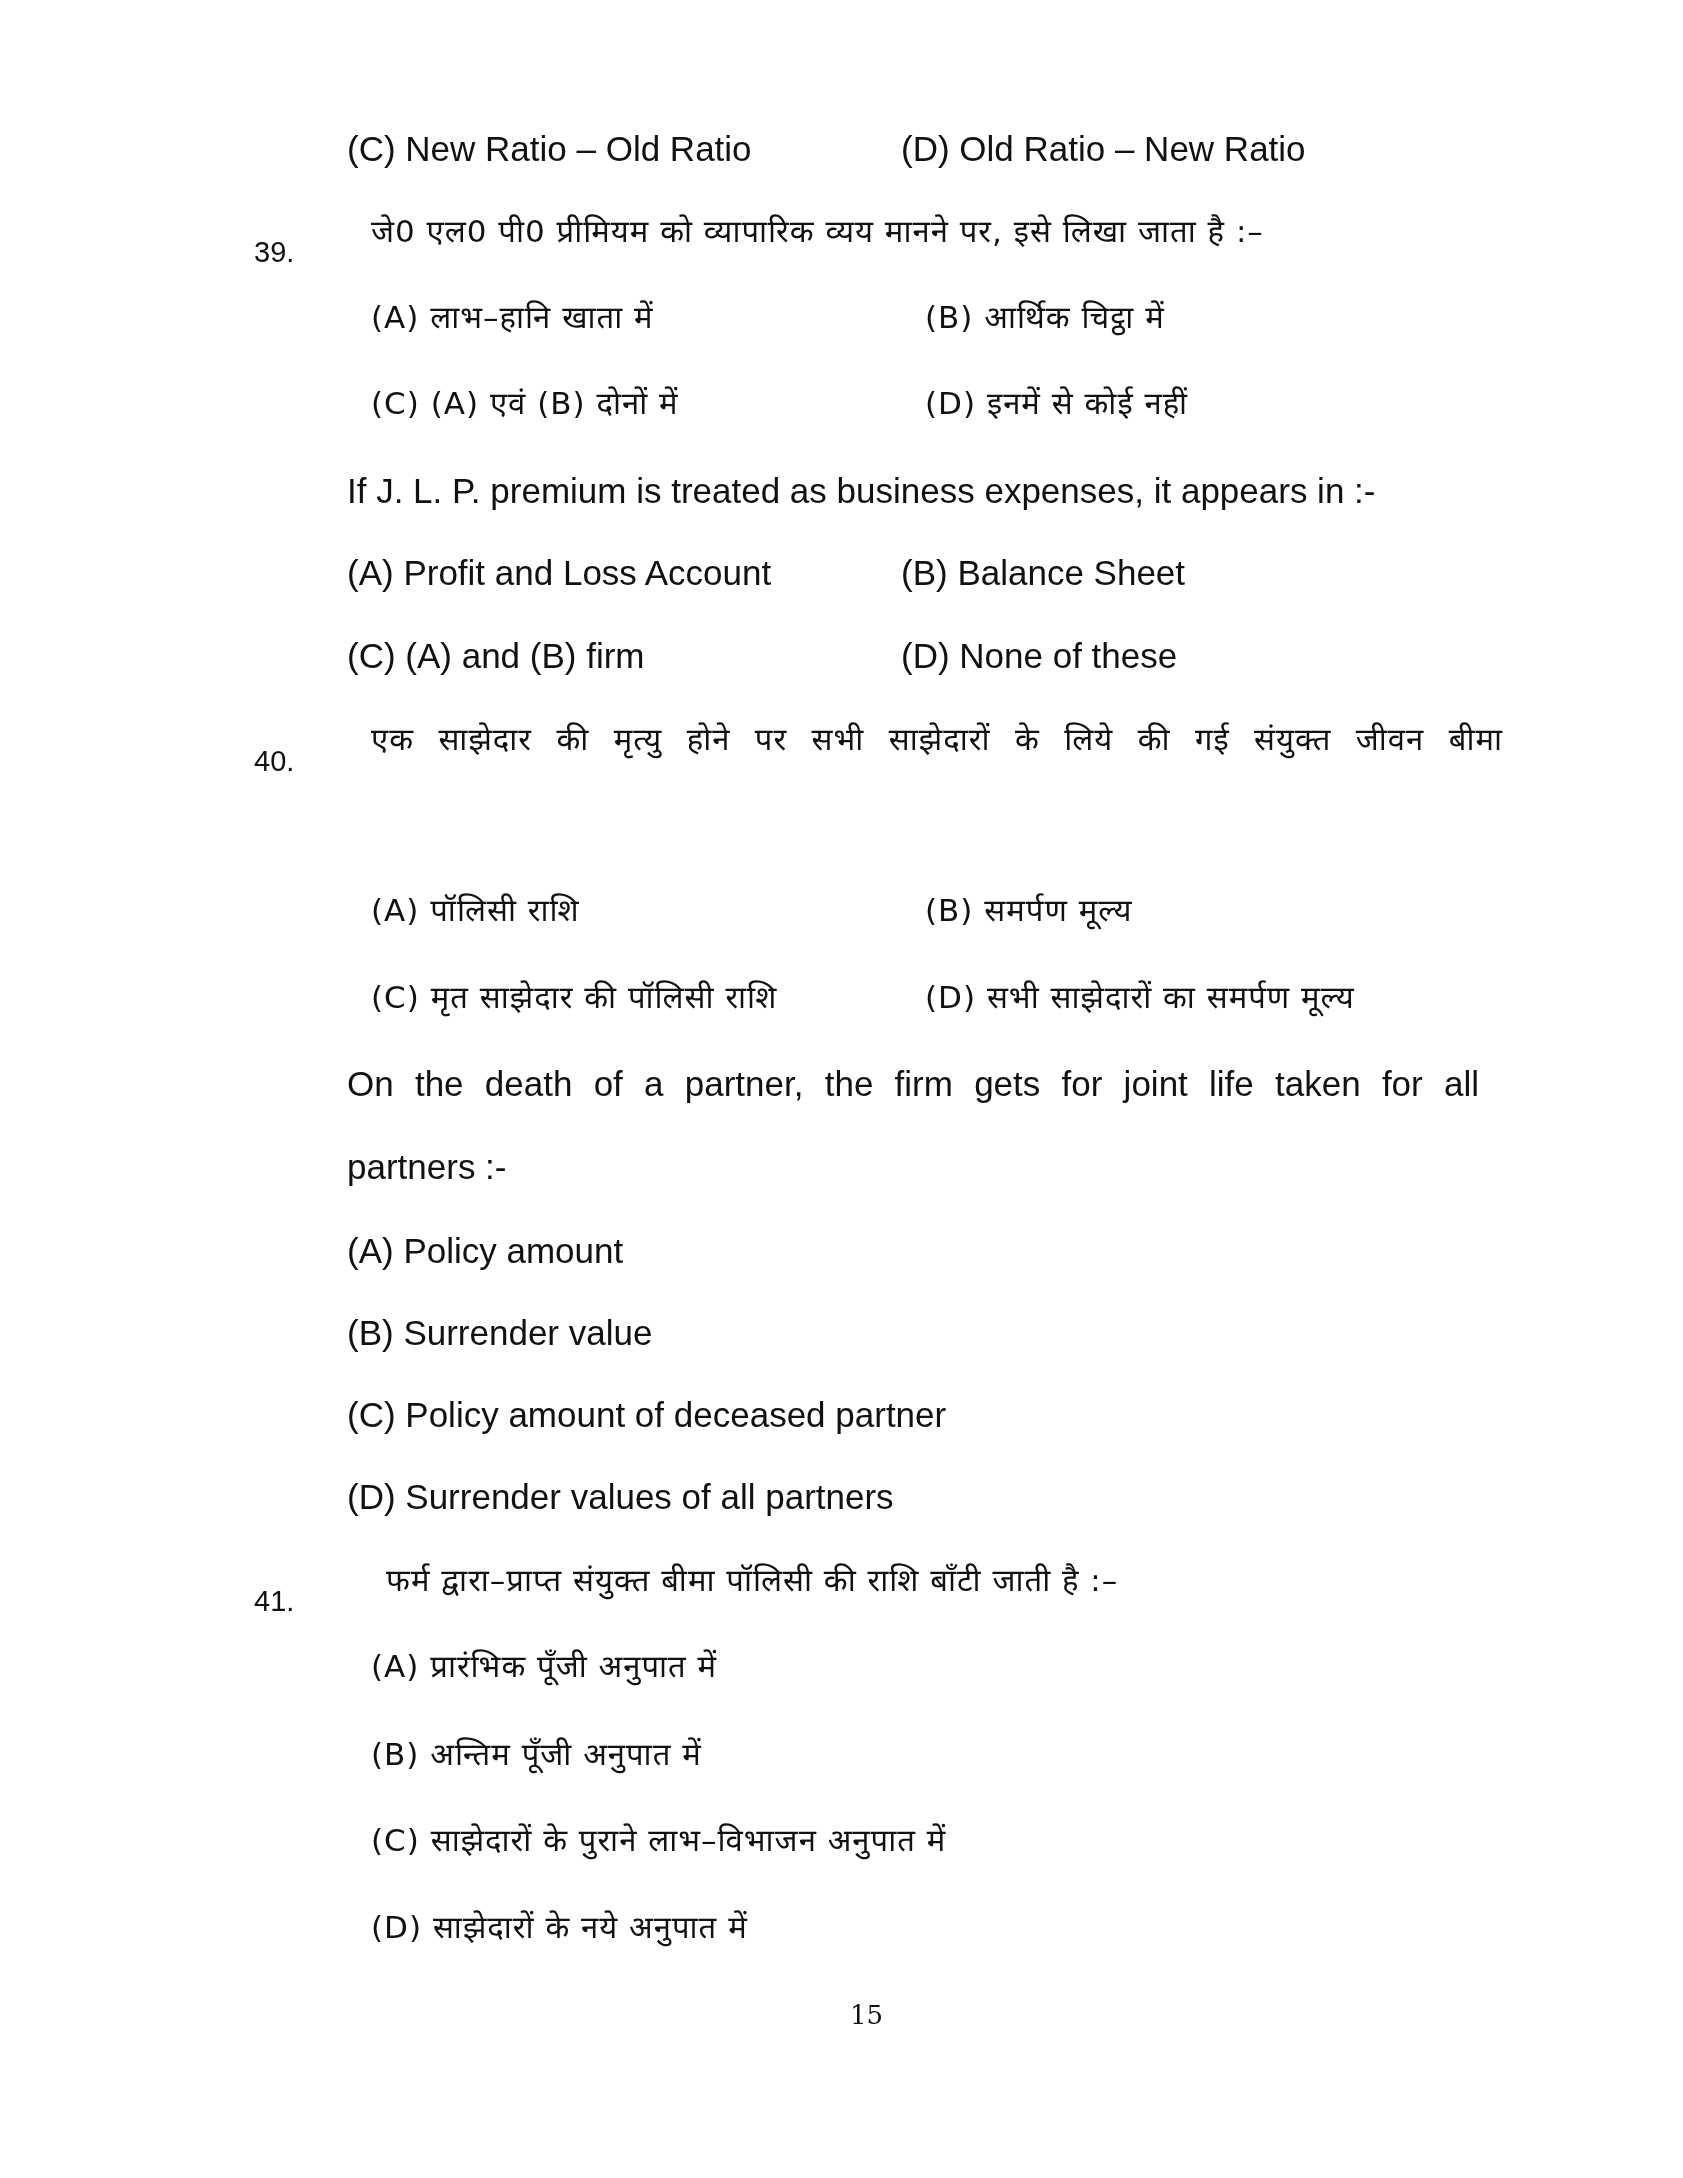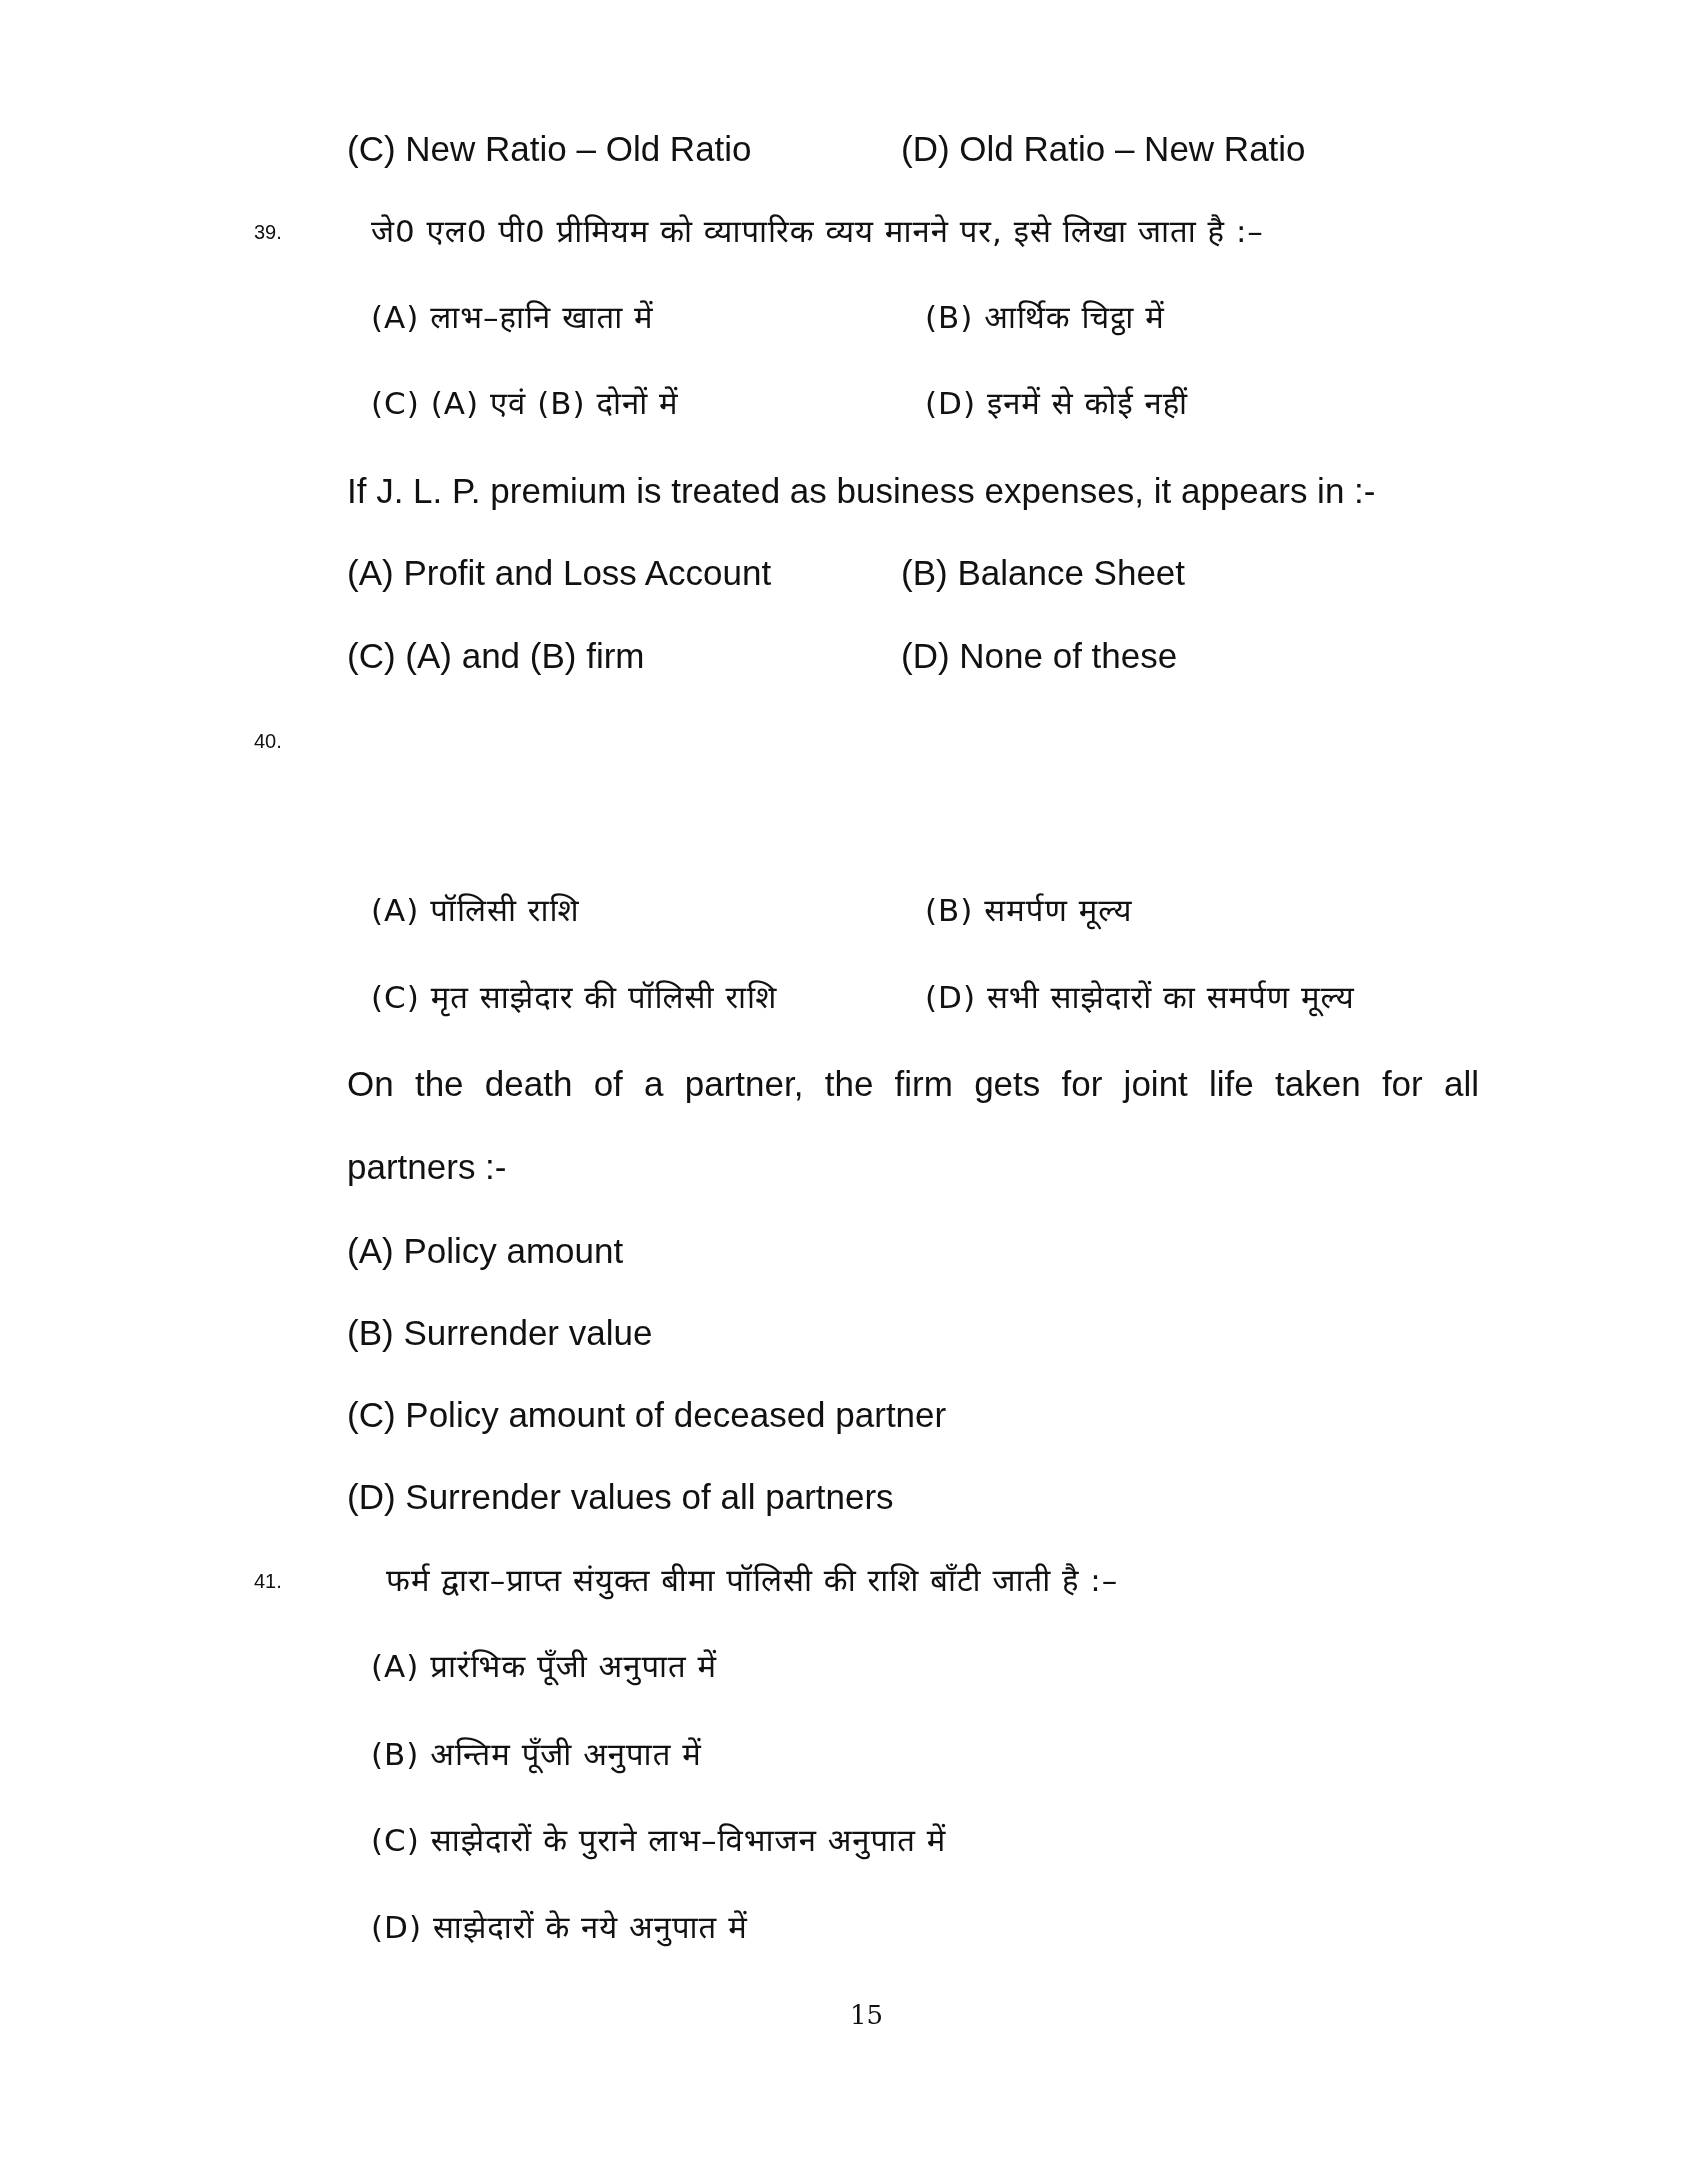--- a/index.html
+++ b/index.html
@@ -1,21 +1,21 @@
 <!DOCTYPE html>
 <html><head>
 <meta charset="utf-8">
 <style>
   html, body { margin: 0; padding: 0; background: #ffffff; }
   body { width: 1683px; height: 2178px; position: relative; overflow: hidden;
          font-family: "Liberation Sans", "DejaVu Sans", sans-serif; color: #111111; }
   .page { position: absolute; left: 0; top: 0; width: 1632px; height: 2178px; background: #ffffff; }
   .line { position: absolute; white-space: nowrap; font-size: 35px; line-height: 44px; height: 44px; }
   .hi { font-family: "DejaVu Sans", sans-serif; font-size: 31px; letter-spacing: 1px; margin-left: 24px; }
-  .qnum { position: absolute; font-size: 20px; line-height: 44px; height: 44px; left: 254px; }
+  .qnum { position: absolute; font-size: 29px; line-height: 44px; height: 44px; left: 254px; margin-top: 20px; }
   .left { left: 347px; }
   .right { left: 901px; }
   .justify { left: 347px; width: 1132px; text-align: justify; text-align-last: justify; white-space: normal; }
   .pagenum { position: absolute; left: 0; width: 1733px; text-align: center; font-family: "DejaVu Serif", serif; font-size: 26px; line-height: 34px; }
 </style>
 </head>
 <body>
 
 <div class="page">
 
@@ -30,20 +30,21 @@
   <div class="line left hi" style="top:381px">(C) (A) एवं (B) दोनों में</div>
   <div class="line right hi" style="top:381px">(D) इनमें से कोई नहीं</div>
 
   <div class="line left" style="top:469px">If J. L. P. premium is treated as business expenses, it appears in :-</div>
   <div class="line left" style="top:551px">(A) Profit and Loss Account</div>
   <div class="line right" style="top:551px">(B) Balance Sheet</div>
   <div class="line left" style="top:634px">(C) (A) and (B) firm</div>
   <div class="line right" style="top:634px">(D) None of these</div>
 
   <div class="qnum" style="top:719px">40.</div>
+  <div class="line justify hi" style="top:717px">एक साझेदार की मृत्यु होने पर सभी साझेदारों के लिये की गई संयुक्त जीवन बीमा</div>
 
   <div class="line left hi" style="top:888px">(A) पॉलिसी राशि</div>
   <div class="line right hi" style="top:888px">(B) समर्पण मूल्य</div>
   <div class="line left hi" style="top:975px">(C) मृत साझेदार की पॉलिसी राशि</div>
   <div class="line right hi" style="top:975px">(D) सभी साझेदारों का समर्पण मूल्य</div>
 
   <div class="line justify" style="top:1062px">On the death of a partner, the firm gets for joint life taken for all</div>
   <div class="line left" style="top:1145px">partners :-</div>
   <div class="line left" style="top:1229px">(A) Policy amount</div>
   <div class="line left" style="top:1311px">(B) Surrender value</div>

